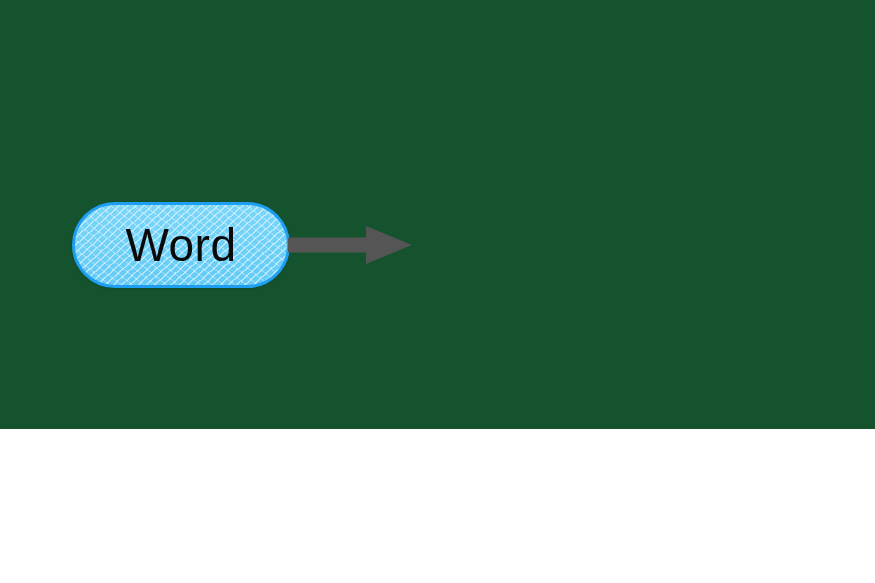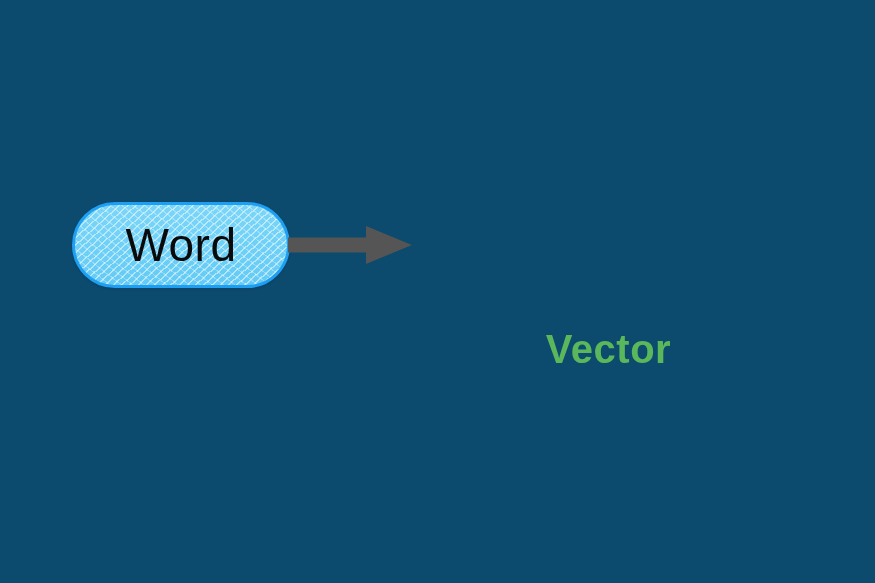--- a/index.html
+++ b/index.html
@@ -10,22 +10,22 @@
   body {
     width: 875px;
     height: 583px;
     font-family: "Liberation Sans", sans-serif;
     overflow: hidden;
   }
 
   #canvas {
     position: relative;
     width: 875px;
-    height: 583px;
-    background: #0c4a6e;
+    height: 429px;
+    background: #14532d;
   }
 
   
   .word-node {
     position: absolute;
     left: 72px;
     top: 202px;
     width: 218px;
     height: 86px;
     box-sizing: border-box;
@@ -136,15 +136,14 @@
   </div>
 
   <svg class="arrow" viewBox="0 0 124 46" xmlns="http://www.w3.org/2000/svg">
     <g>
       <rect x="0" y="15.5" width="86" height="15" fill="#555555"></rect>
       <polygon points="78,4 124,23 78,42" fill="#555555"></polygon>
     </g>
   </svg>
 
 
-  <div class="vector-caption">Vector</div>
 
 </div>
 
 </body></html>

